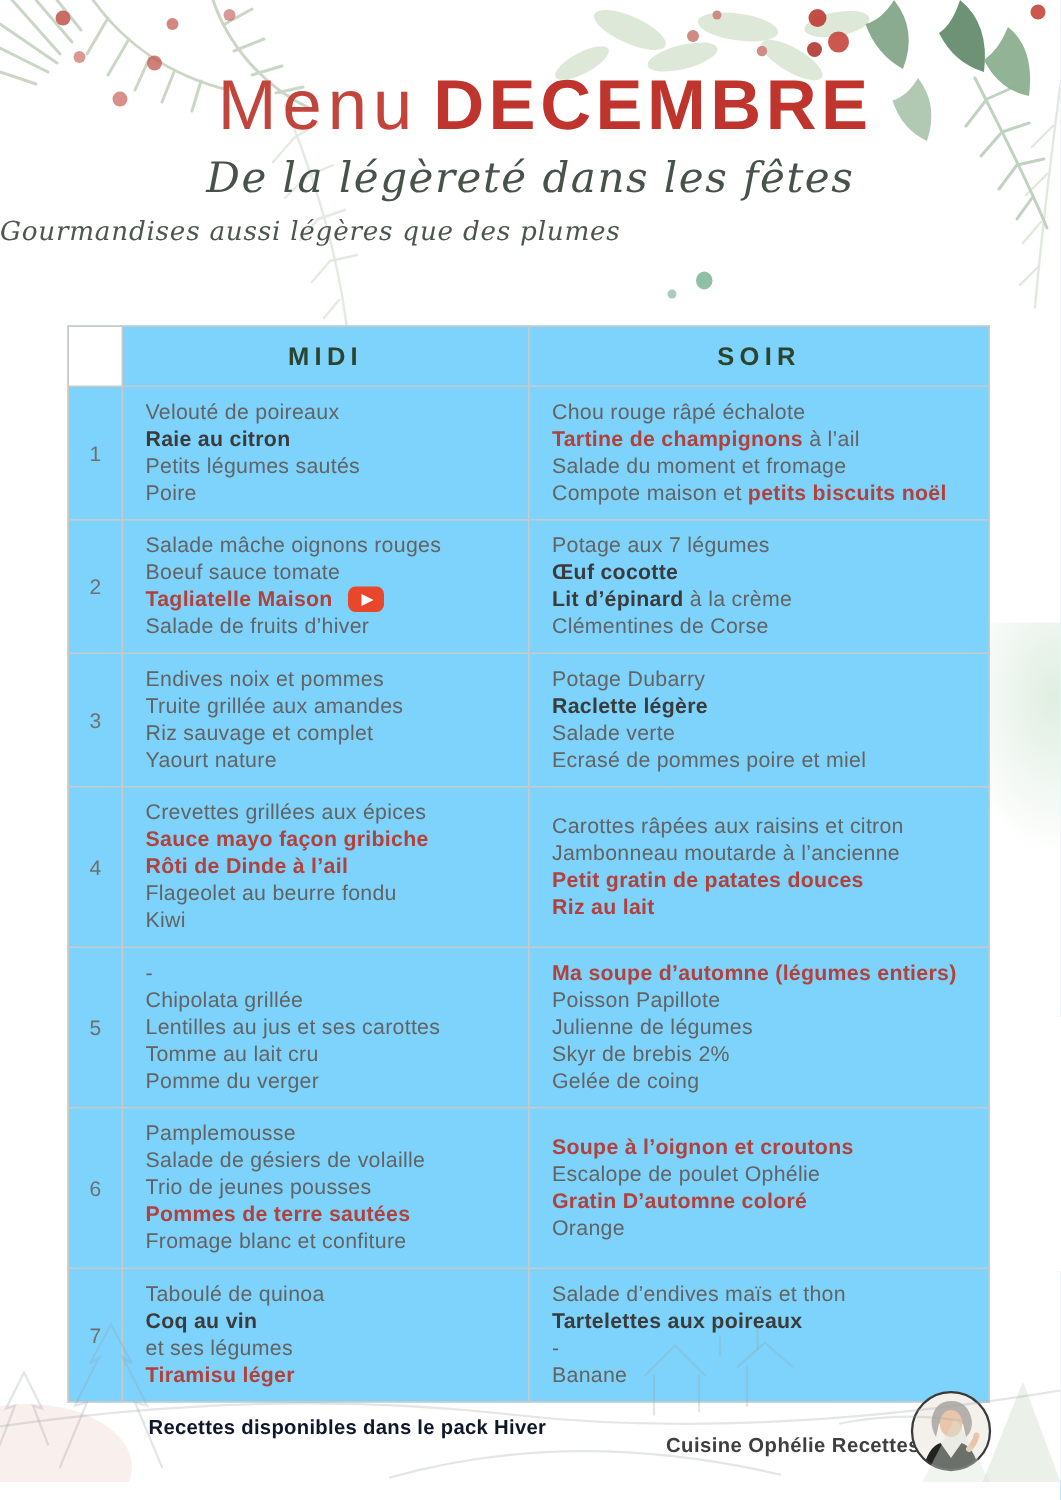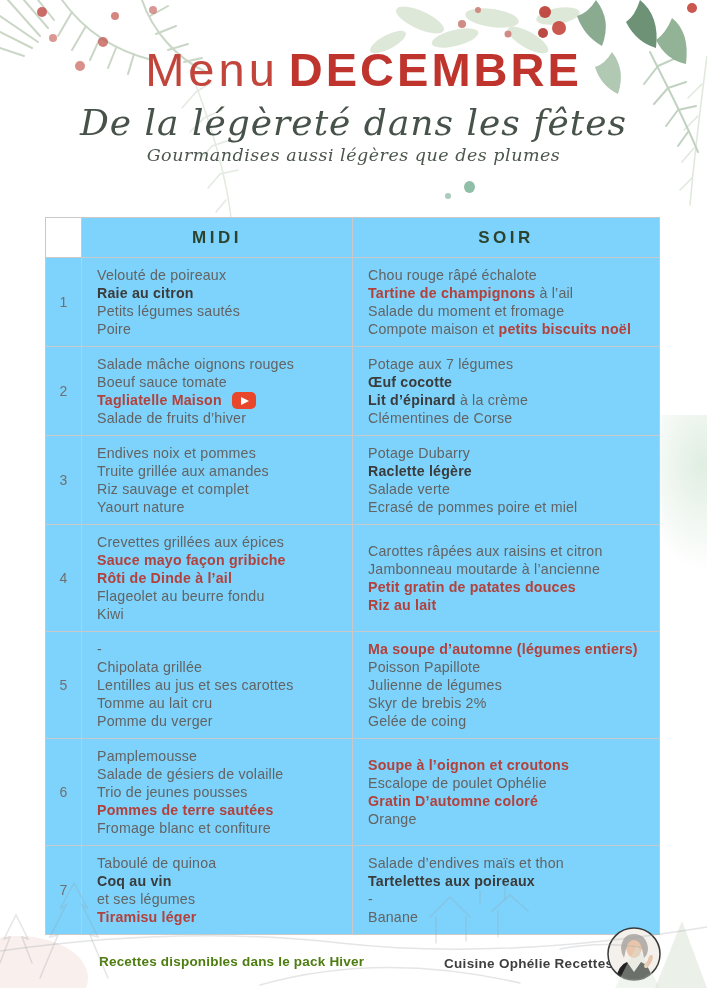--- a/index.html
+++ b/index.html
@@ -8,22 +8,22 @@
         font-family:"Liberation Sans",sans-serif;}
 
   
   .deco-top{position:absolute;top:0;left:0;width:707px;height:230px;pointer-events:none;}
   .title-line{position:absolute;top:42px;left:0;width:100%;text-align:center;padding-left:20px;
               box-sizing:border-box;white-space:nowrap;}
   .title-light{font-size:47px;font-weight:500;color:#c2453c;letter-spacing:4px;}
   .title-bold{font-size:47px;font-weight:800;color:#bf342d;letter-spacing:3px;margin-left:10px;}
   .subtitle{position:absolute;top:102px;left:0;width:100%;text-align:center;
             font-family:"DejaVu Serif",serif;font-style:italic;
-            font-size:36px;color:#47524a;letter-spacing:1px;}
-  .tagline{position:absolute;top:145px;left:0;width:100%;text-align:center;
+            font-size:28px;color:#47524a;letter-spacing:1px;}
+  .tagline{position:absolute;top:145px;left:0;width:100%;text-align:left;
            font-family:"DejaVu Serif",serif;font-style:italic;
            font-size:17.5px;color:#4b564d;letter-spacing:.5px;}
   .dot{position:absolute;border-radius:50%;}
   .dot-small{left:445px;top:193px;width:6px;height:6px;background:#a9ccbc;}
   .dot-big{left:464px;top:181px;width:11px;height:12px;background:#8fbfa7;}
 
   
   table.menu{position:absolute;left:45px;top:217px;width:614px;border-collapse:collapse;
              table-layout:fixed;background:#7dd3fc;}
   .menu th,.menu td{border:1px solid #c9c9c9;}
@@ -43,21 +43,21 @@
   .yt-badge::after{content:"";position:absolute;left:9px;top:4.5px;width:0;height:0;
             border-left:8px solid #ffffff;border-top:4px solid transparent;
             border-bottom:4px solid transparent;}
   .yt-badge.inline{vertical-align:-4px;margin-left:10px;}
 
   
   .footer-left{position:absolute;left:68px;top:933px;}
   .fl-row1{display:flex;align-items:center;}
   .fl-row1 .yt-badge{flex:0 0 auto;margin-right:7px;}
   .fl-row1 span{font-size:13.5px;font-weight:700;color:#c53837;letter-spacing:.2px;}
-  .fl-row2{margin-left:31px;margin-top:21px;font-size:13.5px;font-weight:700;color:#4d7c0f;
+  .fl-row2{margin-left:31px;margin-top:11px;font-size:13.5px;font-weight:700;color:#0f172a;
            letter-spacing:.2px;}
   .brand{position:absolute;left:444px;top:956px;font-size:13.5px;font-weight:700;color:#3f3f3f;
          letter-spacing:.3px;}
   .avatar{position:absolute;left:606px;top:926px;width:56px;height:56px;}
 
   
   .deco-bottom{position:absolute;bottom:0;left:0;width:707px;height:135px;pointer-events:none;}
   .smudge-right{position:absolute;right:-25px;top:415px;width:100px;height:165px;
       background:radial-gradient(ellipse at 70% 30%, rgba(207,228,209,.65), rgba(207,228,209,0) 65%);
       pointer-events:none;}

